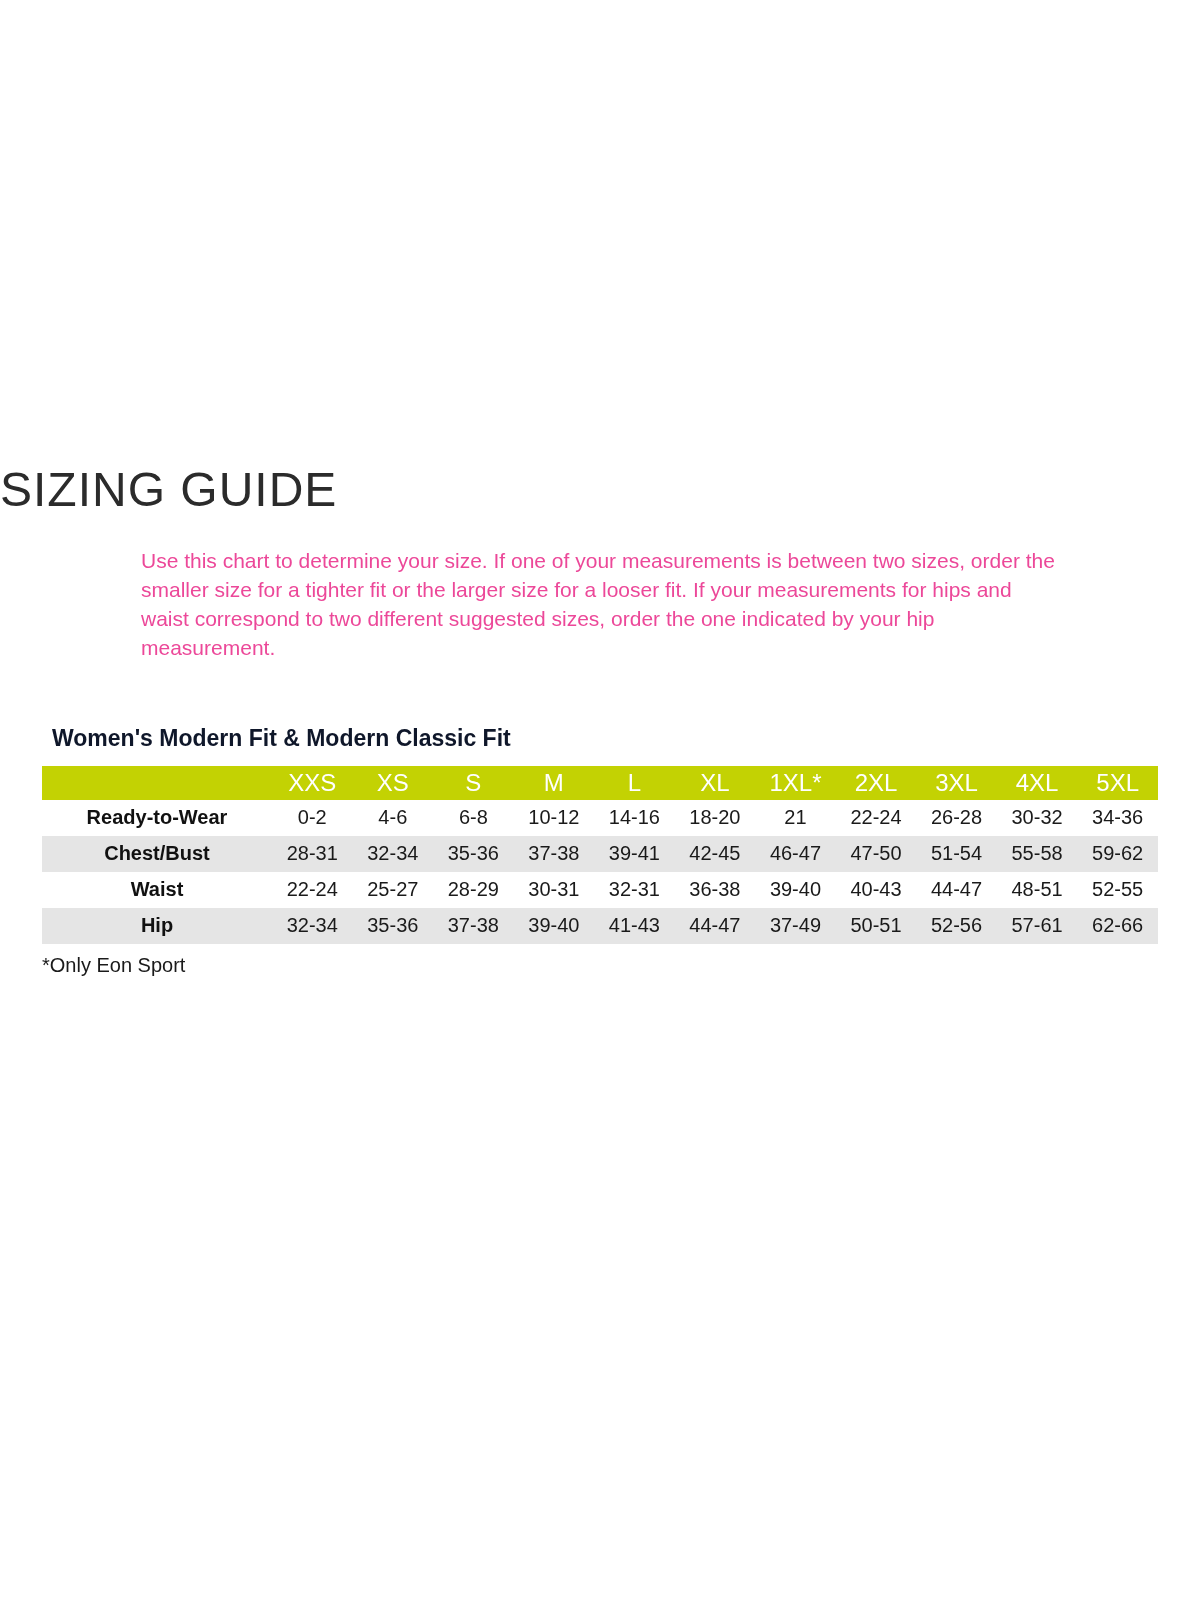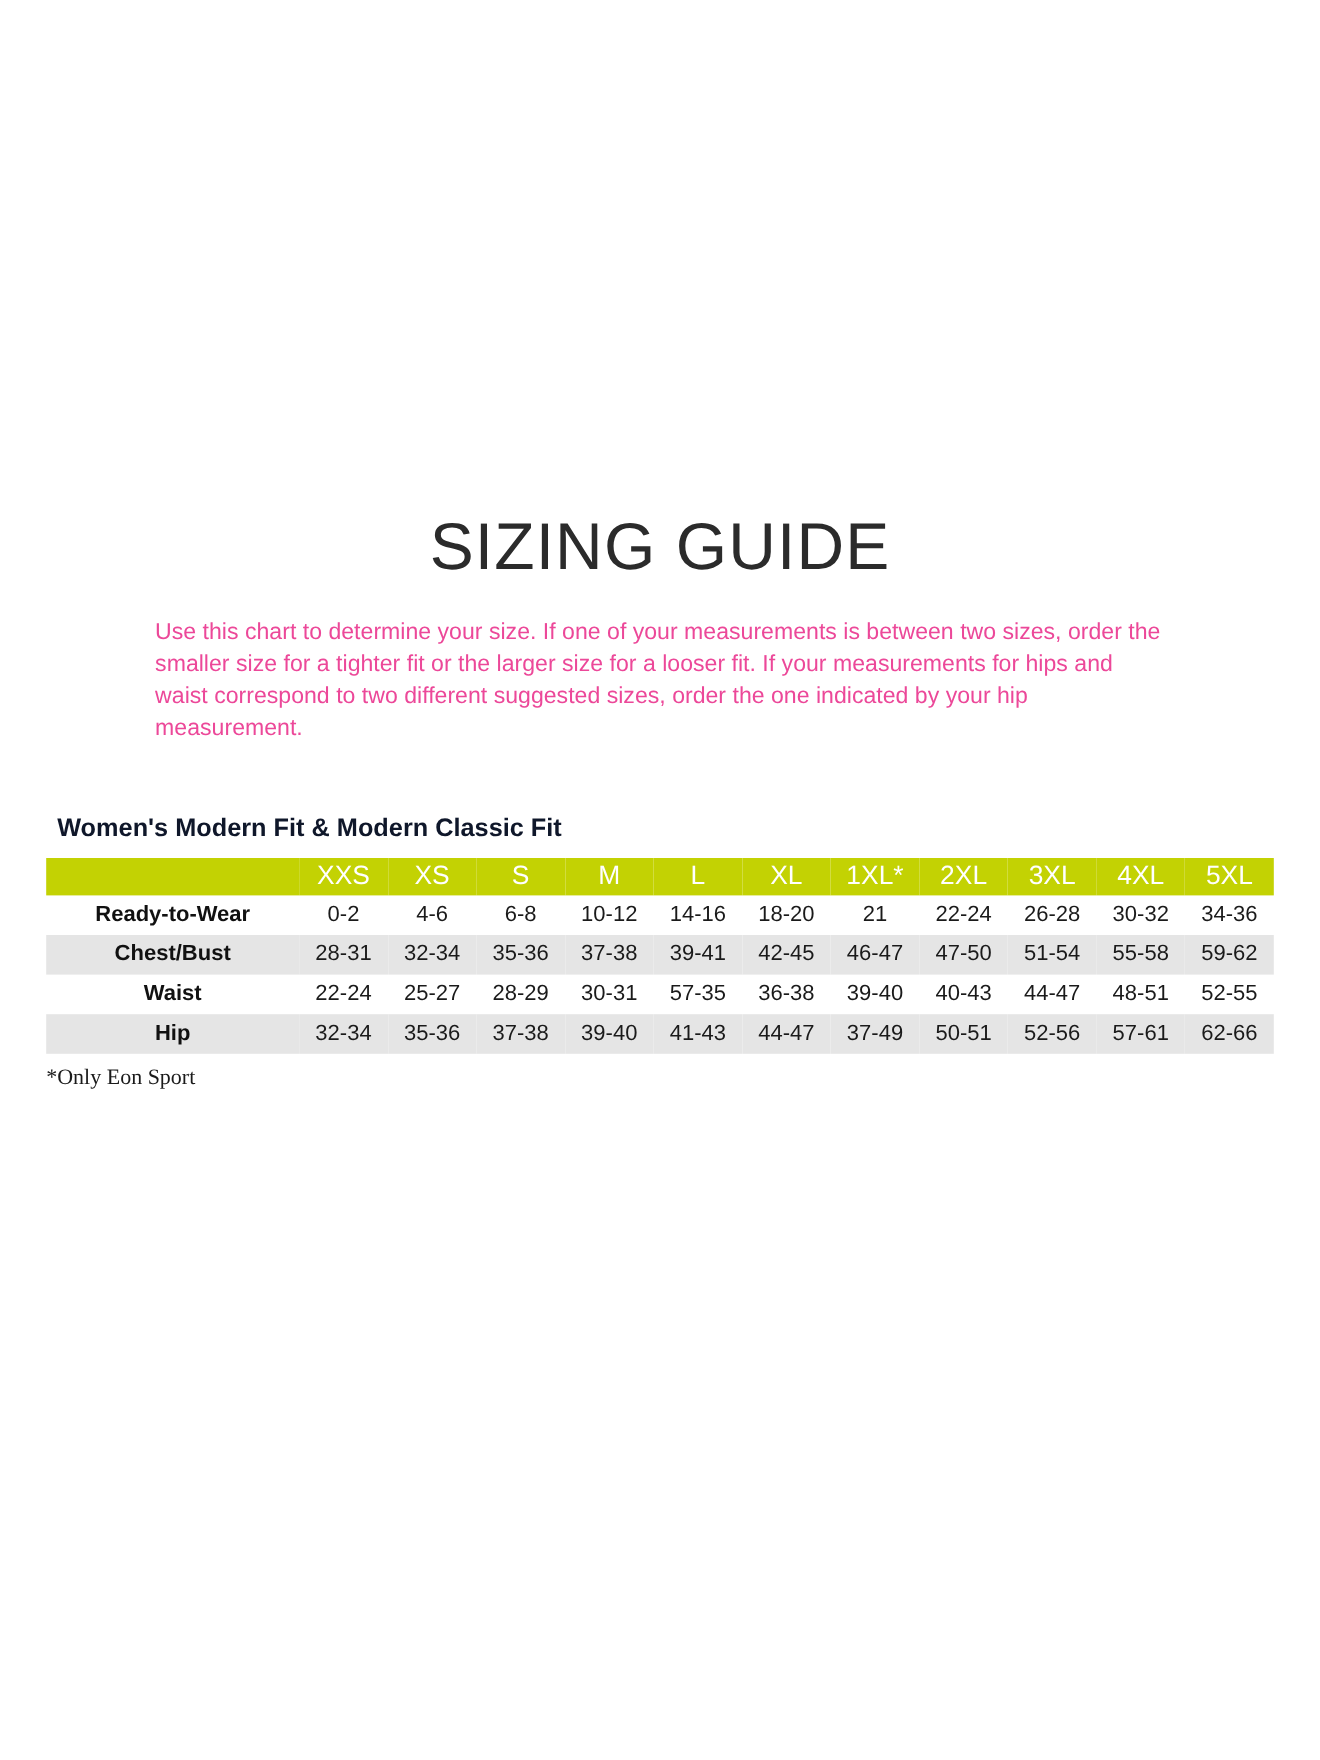--- a/index.html
+++ b/index.html
@@ -13,22 +13,21 @@
     position: relative;
     width: 1200px;
     height: 1600px;
     background: #ffffff;
     overflow: hidden;
   }
   .content {
     padding-top: 462px;
   }
   .page-title {
-    text-align: center;
-    font-size: 60px;
+    font-size: 48px;
     font-weight: 400;
     letter-spacing: 1px;
     color: #2b2b2b;
     margin: 0 0 30px 0;
   }
   .intro {
     margin: 0 auto;
     width: 918px;
     font-size: 21px;
     line-height: 1.38;
@@ -76,21 +75,21 @@
   .footer-line {
     margin: 10px 42px 0 42px;
     width: 1116px;
     display: flex;
     justify-content: space-between;
     align-items: baseline;
     font-size: 20px;
   }
   .collections-label { font-weight: 700; }
   .collections-text { font-weight: 400; }
-  .footnote { font-weight: 400; font-family: Liberation Serif, serif; }
+  .footnote { font-weight: 400; }
 </style>
 </head>
 <body>
 
 <div class="page">
   <div class="content">
 
     <h1 class="page-title">SIZING GUIDE</h1>
 
     <p class="intro">Use this chart to determine your size. If one of your measurements is between two sizes, order the smaller size for a tighter fit or the larger size for a looser fit. If your measurements for hips and waist correspond to two different suggested sizes, order the one indicated by your hip measurement.</p>
@@ -157,21 +156,21 @@
             <td>51-54</td>
             <td>55-58</td>
             <td>59-62</td>
           </tr>
           <tr>
             <td class="row-label">Waist</td>
             <td>22-24</td>
             <td>25-27</td>
             <td>28-29</td>
             <td>30-31</td>
-            <td>57-35</td>
+            <td>32-31</td>
             <td>36-38</td>
             <td>39-40</td>
             <td>40-43</td>
             <td>44-47</td>
             <td>48-51</td>
             <td>52-55</td>
           </tr>
           <tr class="alt">
             <td class="row-label">Hip</td>
             <td>32-34</td>

